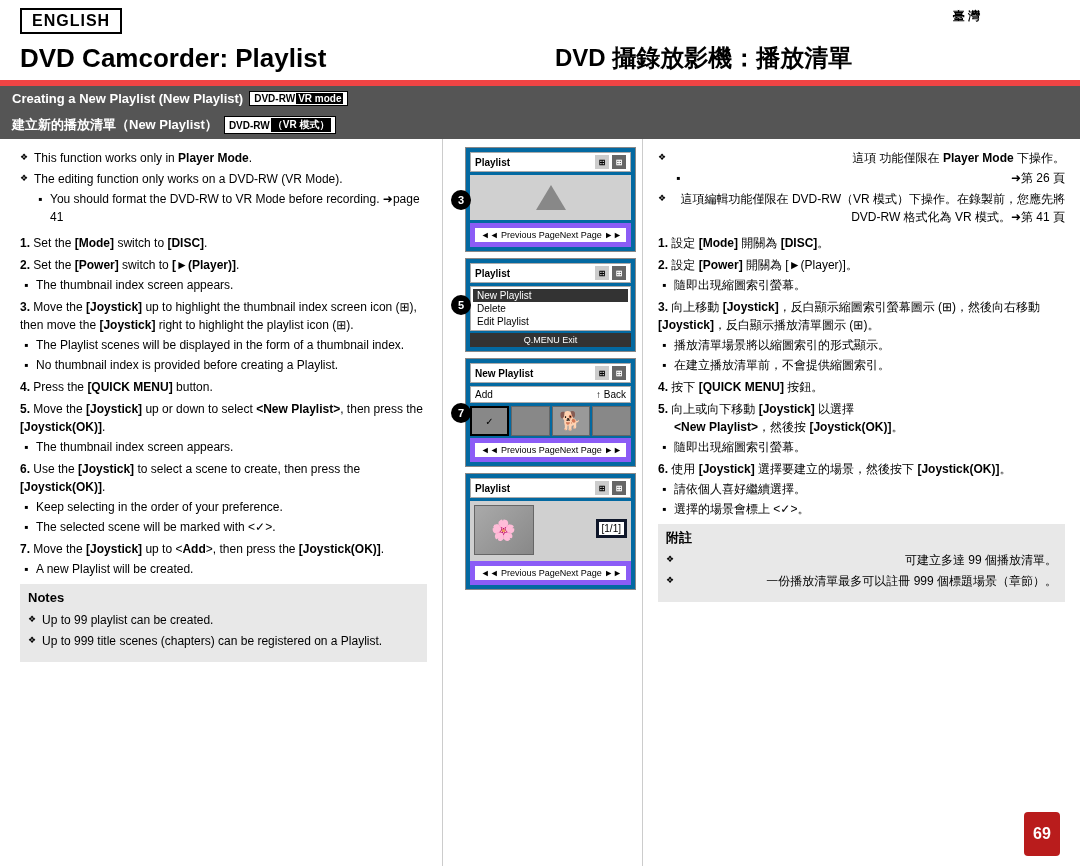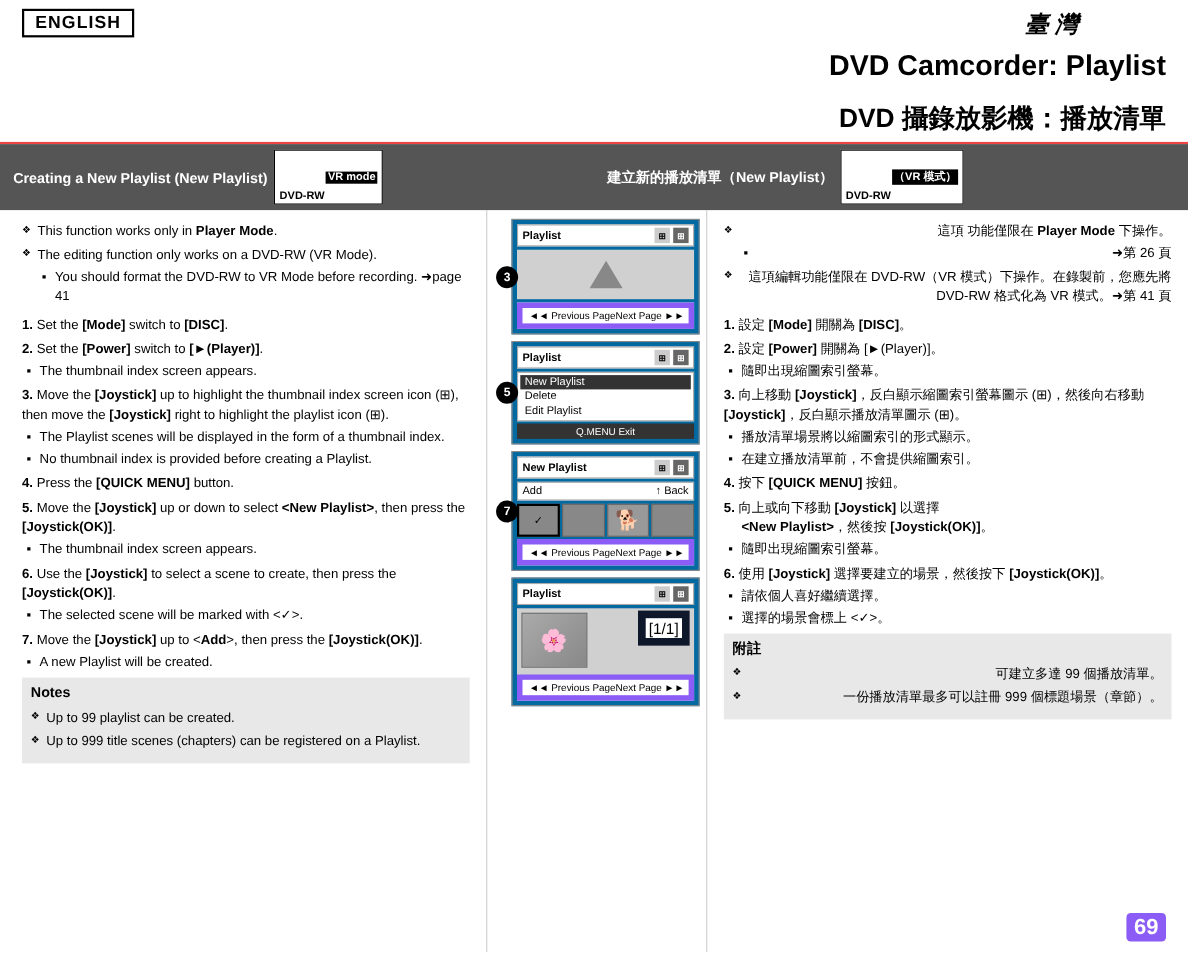--- a/index.html
+++ b/index.html
@@ -33,37 +33,34 @@
       padding: 2px 10px;
       font-size: 16px;
       font-weight: bold;
       letter-spacing: 1px;
       color: #000;
       display: inline-block;
       margin-right: auto;
     }
 
     .taiwan-text {
-      font-size: 21px;
+      font-size: 12px;
       font-weight: bold;
       color: #000;
       text-align: right;
       margin-left: auto;
       padding-right: 20px;
-      font-style: italic;
     }
 
     
     .title-row {
       display: flex;
-      flex-direction: column;
       padding: 4px 20px 6px 20px;
-      border-bottom: 2px solid #ef4444;
+      border-bottom: 6px solid #ef4444;
       align-items: flex-end;
-      gap: 16px;
     }
 
     .title-en {
       font-size: 26px;
       font-weight: bold;
       color: #000;
       flex: 1;
     }
 
     .title-cn {
@@ -71,21 +68,21 @@
       font-weight: bold;
       color: #000;
       flex: 1;
       text-align: left;
       padding-left: 30px;
     }
 
     
     .section-header {
       display: flex;
-      flex-direction: row;
+      flex-direction: column;
       margin: 0;
       border-radius: 13px;
     }
 
     .section-header-en {
       background: #555;
       color: #fff;
       font-size: 13px;
       font-weight: bold;
       padding: 5px 12px;
@@ -112,21 +109,21 @@
       color: #000;
       font-size: 10px;
       font-weight: bold;
       padding: 1px 4px;
       border: 1px solid #000;
       display: inline-flex;
       align-items: center;
       gap: 1px;
     }
 
-    .dvd-badge .rw { background: #fff; color: #000; margin-top: 35px; }
+    .dvd-badge .rw { background: #fff; color: #000; }
     .dvd-badge .vr-mode {
       background: #000;
       color: #fff;
       padding: 0 2px;
     }
 
     
     .main-content {
       display: flex;
       flex-direction: row;
@@ -385,26 +382,26 @@
       background: #d0d0d0;
       height: 60px;
       display: flex;
       align-items: flex-start;
       padding: 4px;
       position: relative;
     }
 
     .page-num {
       position: absolute;
-      top: 2px;
+      top: 18px;
       right: 4px;
-      font-size: 14px;
+      font-size: 10px;
       background: #fff;
       padding: 1px 3px;
-      border: 7px solid #0f172a;
+      border: 3px solid #0f172a;
     }
 
     .thumb-large {
       width: 60px;
       height: 50px;
       background: #888;
       border: 1px solid #666;
     }
 
     
@@ -472,24 +469,24 @@
       position: absolute;
       left: 2px;
     }
 
     
     .page-footer {
       position: absolute;
       bottom: 10px;
       right: 20px;
       width: 36px;
-      height: 26px;
-      background: #8b5cf6;
+      height: 44px;
+      background: #b91c1c;
       color: #fff;
-      font-size: 20px;
+      font-size: 16px;
       font-weight: bold;
       display: flex;
       align-items: center;
       justify-content: center;
       border-radius: 4px;
     }
   </style>
 </head>
 <body>
 
@@ -549,20 +546,21 @@
         </li>
         <li>
           <span class="step-number">4.</span> Press the <strong>[QUICK MENU]</strong> button.
         </li>
         <li>
           <span class="step-number">5.</span> Move the <strong>[Joystick]</strong> up or down to select <strong>&lt;New Playlist&gt;</strong>, then press the <strong>[Joystick(OK)]</strong>.
           <div class="sub-bullet">The thumbnail index screen appears.</div>
         </li>
         <li>
           <span class="step-number">6.</span> Use the <strong>[Joystick]</strong> to select a scene to create, then press the <strong>[Joystick(OK)]</strong>.
+          <div class="sub-bullet">Keep selecting in the order of your preference.</div>
           <div class="sub-bullet">The selected scene will be marked with &lt;✓&gt;.</div>
         </li>
         <li>
           <span class="step-number">7.</span> Move the <strong>[Joystick]</strong> up to &lt;<strong>Add</strong>&gt;, then press the <strong>[Joystick(OK)]</strong>.
           <div class="sub-bullet">A new Playlist will be created.</div>
         </li>
       </ol>
 
       <div class="notes-box">
         <div class="notes-title">Notes</div>

